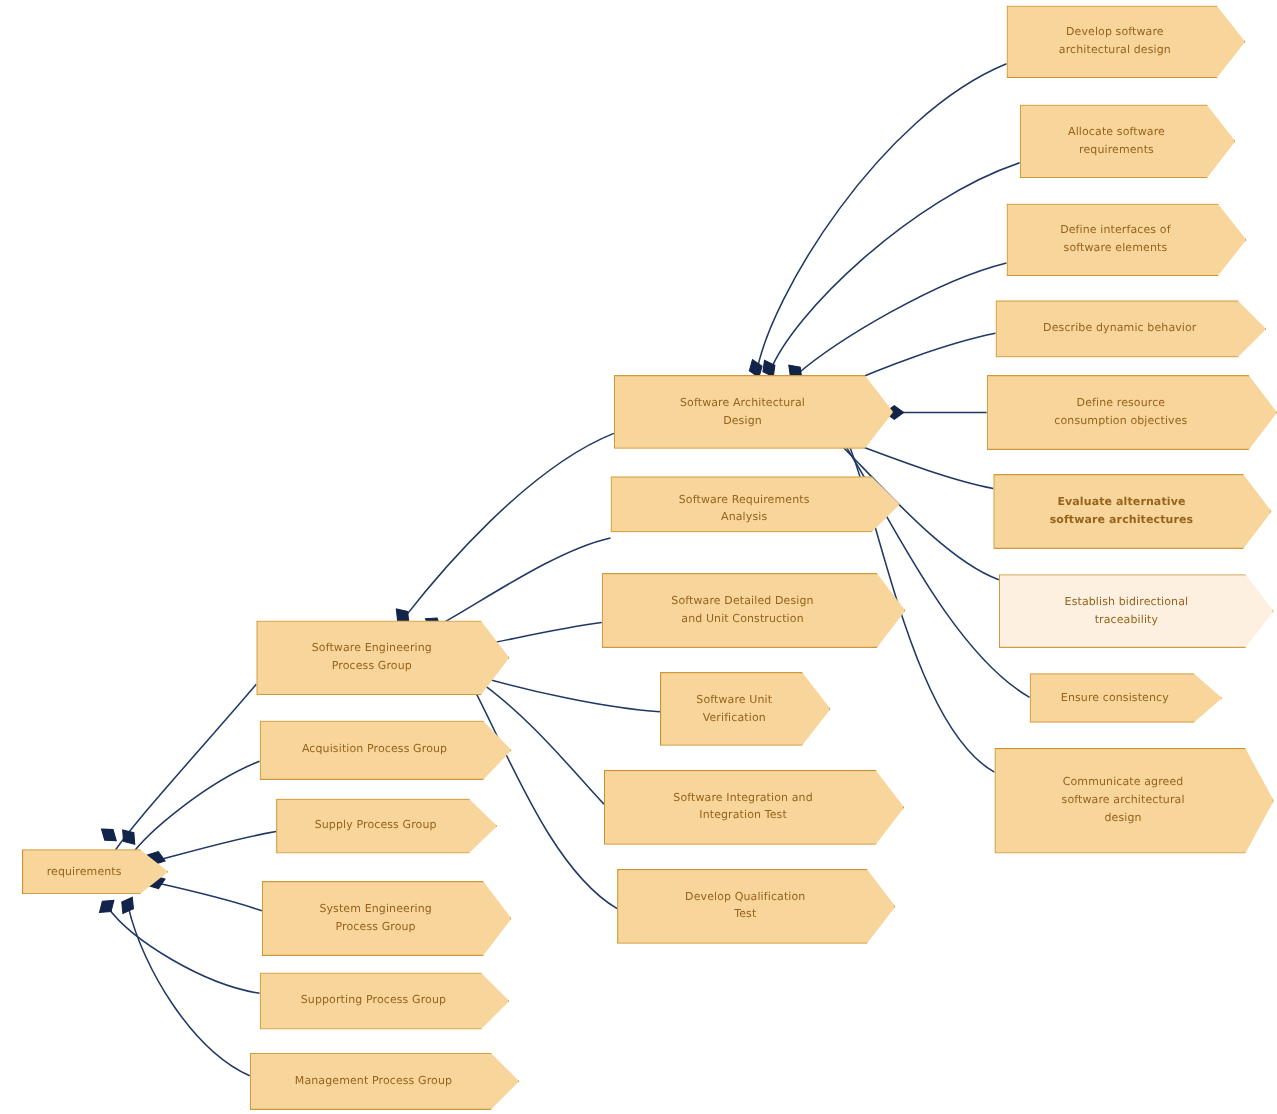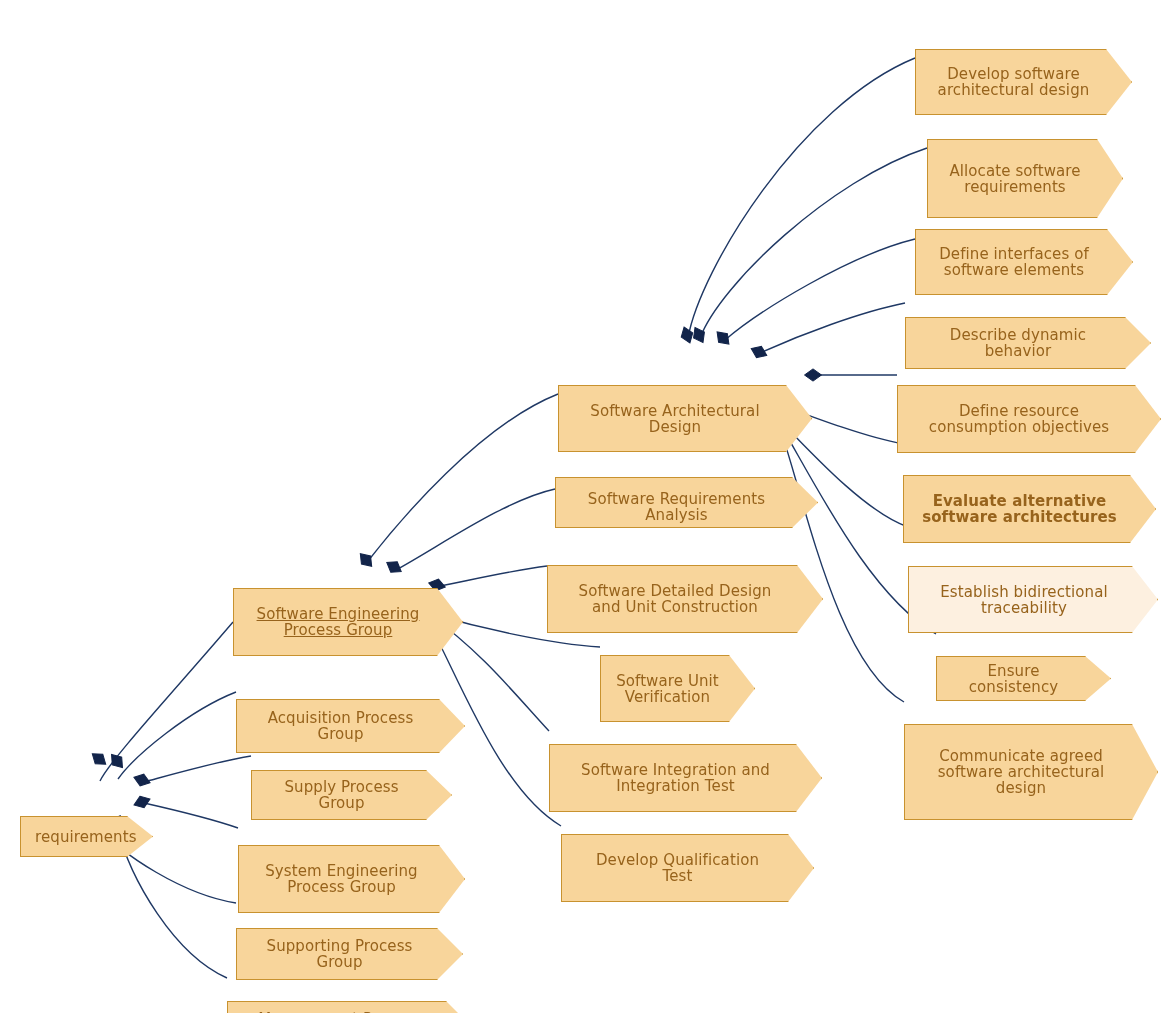--- a/index.html
+++ b/index.html
@@ -26,29 +26,28 @@
     pointer-events: none;
   }
   .node {
     position: absolute;
     box-sizing: border-box;
     display: flex;
     align-items: center;
     justify-content: center;
     text-align: center;
     color: #97631c;
-    font-size: 15px;
+    font-size: 10px;
     line-height: 16px;
     letter-spacing: 0.1px;
     padding: 4px 34px 4px 14px;
     background: #f8d59b;
     border: 1.3px solid #c8922f;
     clip-path: polygon(0 0, calc(100% - 26px) 0, 100% 50%, calc(100% - 26px) 100%, 0 100%);
     white-space: pre-line;
-    margin-top: 44px;
   }
   .node.highlight {
     background: #fdf0e0;
   }
   .node-label {
     display: block;
     width: 100%;
   }
 </style>
 </head>
@@ -93,21 +92,21 @@
       <path d="M 762,398 C 800,412 860,436 903,444" fill="none" stroke="#1f3864" stroke-width="1.4"></path>
       <polygon points="0,-6.12 8.5,0 0,6.12 -8.5,0" fill="#12244a" stroke="#12244a" stroke-width="1" transform="translate(757,396) rotate(-22)"></polygon>
       <path d="M 760,400 C 800,440 860,510 908,527" fill="none" stroke="#1f3864" stroke-width="1.4"></path>
       <polygon points="0,-6.84 9.5,0 0,6.84 -9.5,0" fill="#12244a" stroke="#12244a" stroke-width="1" transform="translate(756,397) rotate(-42)"></polygon>
       <path d="M 765,400 C 800,450 860,590 936,634" fill="none" stroke="#1f3864" stroke-width="1.4"></path>
       <polygon points="0,-6.84 9.5,0 0,6.84 -9.5,0" fill="#12244a" stroke="#12244a" stroke-width="1" transform="translate(762,397) rotate(-56)"></polygon>
       <path d="M 770,400 C 800,470 830,660 904,702" fill="none" stroke="#1f3864" stroke-width="1.4"></path>
       <polygon points="0,-6.84 9.5,0 0,6.84 -9.5,0" fill="#12244a" stroke="#12244a" stroke-width="1" transform="translate(767,397) rotate(-64)"></polygon>
     </svg>
 <div class="node" style="left: 20px; top: 772px; width: 133px; height: 41px;"><span class="node-label">requirements</span></div>
-    <div class="node" style="left: 233px; top: 544px; width: 230px; height: 68px; text-decoration: underline;"><span class="node-label">Software Engineering
+    <div class="node" style="left: 233px; top: 564px; width: 230px; height: 68px;"><span class="node-label">Software Engineering
 Process Group</span></div>
     <div class="node" style="left: 236px; top: 655px; width: 229px; height: 54px;"><span class="node-label">Acquisition Process Group</span></div>
     <div class="node" style="left: 251px; top: 726px; width: 201px; height: 50px;"><span class="node-label">Supply Process Group</span></div>
     <div class="node" style="left: 238px; top: 801px; width: 227px; height: 68px;"><span class="node-label">System Engineering
 Process Group</span></div>
     <div class="node" style="left: 236px; top: 884px; width: 227px; height: 52px;"><span class="node-label">Supporting Process Group</span></div>
     <div class="node" style="left: 227px; top: 957px; width: 245px; height: 52px;"><span class="node-label">Management Process Group</span></div>
     <div class="node" style="left: 558px; top: 341px; width: 254px; height: 67px;"><span class="node-label">Software Architectural
 Design</span></div>
     <div class="node" style="left: 555px; top: 433px; width: 263px; height: 51px; align-items: flex-end;"><span class="node-label">Software Requirements
@@ -115,21 +114,21 @@
     <div class="node" style="left: 547px; top: 521px; width: 276px; height: 68px;"><span class="node-label">Software Detailed Design
 and Unit Construction</span></div>
     <div class="node" style="left: 600px; top: 611px; width: 155px; height: 67px;"><span class="node-label">Software Unit
 Verification</span></div>
     <div class="node" style="left: 549px; top: 700px; width: 273px; height: 68px;"><span class="node-label">Software Integration and
 Integration Test</span></div>
     <div class="node" style="left: 561px; top: 790px; width: 253px; height: 68px;"><span class="node-label">Develop Qualification
 Test</span></div>
     <div class="node" style="left: 915px; top: 5px; width: 217px; height: 66px;"><span class="node-label">Develop software
 architectural design</span></div>
-    <div class="node" style="left: 927px; top: 95px; width: 196px; height: 79px;"><span class="node-label">Allocate software
+    <div class="node" style="left: 927px; top: 95px; width: 196px; height: 67px;"><span class="node-label">Allocate software
 requirements</span></div>
     <div class="node" style="left: 915px; top: 185px; width: 218px; height: 66px;"><span class="node-label">Define interfaces of
 software elements</span></div>
     <div class="node" style="left: 905px; top: 273px; width: 246px; height: 52px;"><span class="node-label">Describe dynamic behavior</span></div>
     <div class="node" style="left: 897px; top: 341px; width: 264px; height: 68px;"><span class="node-label">Define resource
 consumption objectives</span></div>
     <div class="node" style="left: 903px; top: 431px; width: 253px; height: 68px; font-weight: bold;"><span class="node-label">Evaluate alternative
 software architectures</span></div>
     <div class="node highlight" style="left: 908px; top: 522px; width: 250px; height: 67px; padding-left: 16px;"><span class="node-label">Establish bidirectional
 traceability</span></div>

